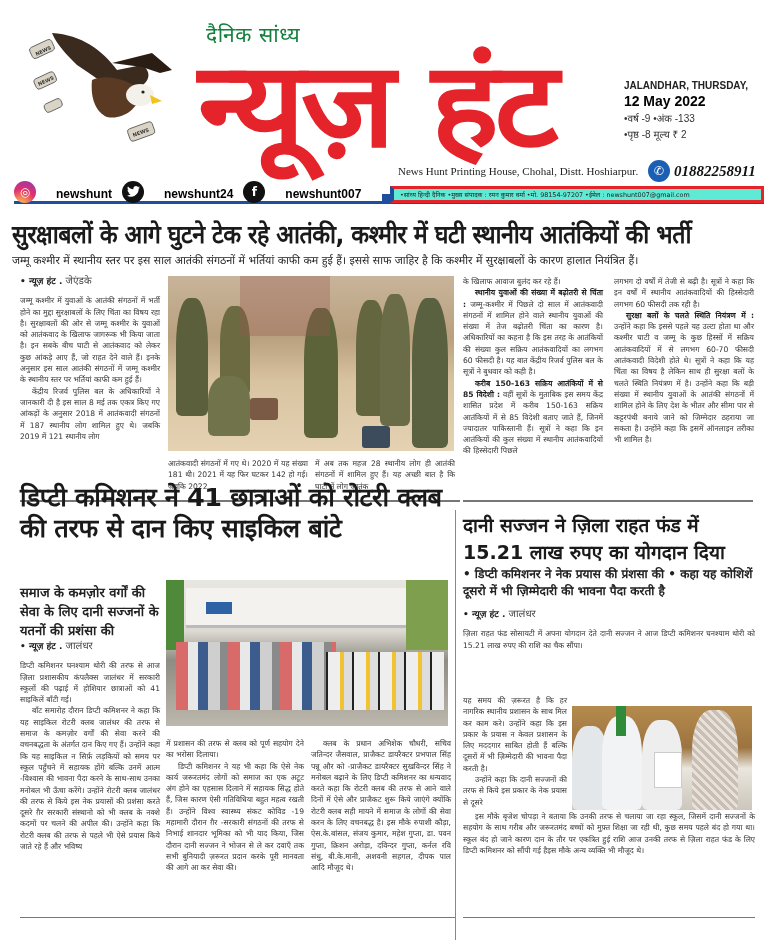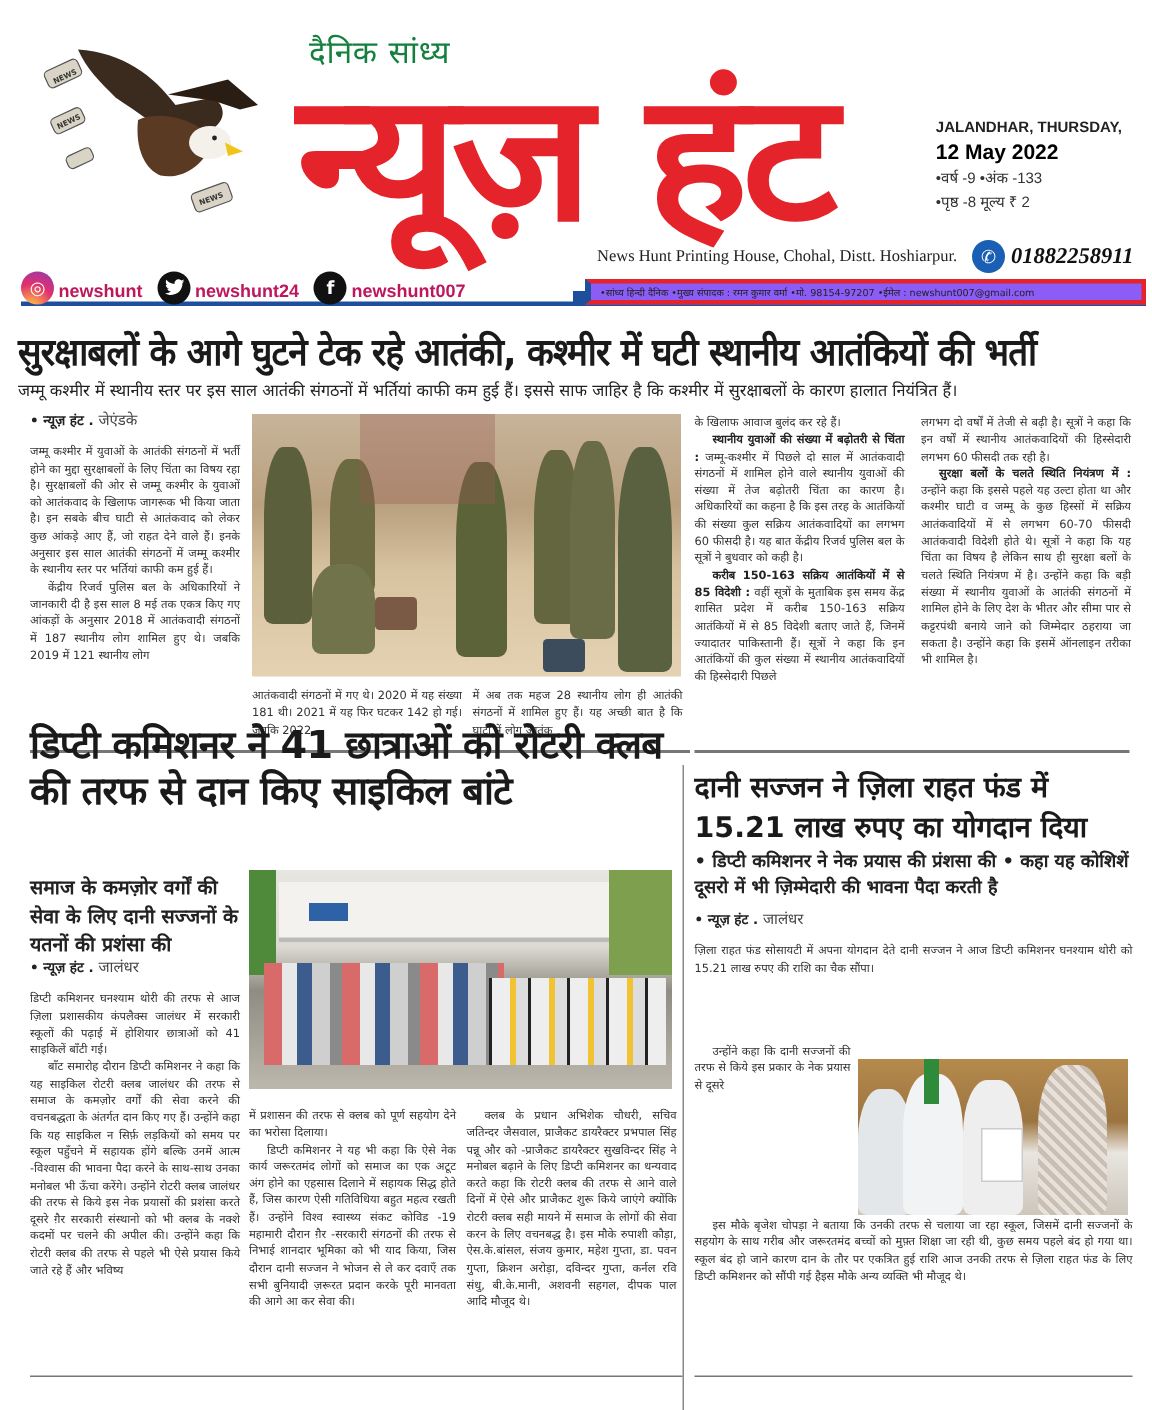--- a/index.html
+++ b/index.html
@@ -22,22 +22,22 @@
 
   
   .infobar { position: absolute; left: 14px; top: 186px; width: 750px; height: 20px; }
   .infobar .blue-band { position: absolute; left: 0; top: 8px; width: 750px; height: 10px; background: #1d4f9c; }
   .social { position: absolute; left: 0; top: 0; height: 18px; width: 368px; background: #fff; display: flex; align-items: center; border-bottom: 3px solid #1d4f9c; }
   .soc-item { display: flex; align-items: center; margin-right: 10px; }
   .soc-icon { width: 22px; height: 22px; border-radius: 50%; display: flex; align-items: center; justify-content: center; color: #fff; font-size: 12px; font-weight: bold; margin-top: -4px; }
   .soc-icon.ig { background: radial-gradient(circle at 30% 110%, #fdb34a 10%, #e1306c 55%, #8a3ab9 100%); }
   .soc-icon.tw { background: #111; }
   .soc-icon.fb { background: #111; }
-  .soc-handle { font-family: "Liberation Sans", sans-serif; font-size: 12px; font-weight: bold; color: #be185d; margin-left: 3px; }
-  .editor-strip { position: absolute; left: 376px; top: 0; width: 374px; height: 17px; background: #8b5cf6; border: 3px solid #e5232b; border-left: 4px solid #1d4f9c; display: flex; align-items: center; padding-left: 6px; font-size: 6.4px; color: #222; white-space: nowrap; overflow: hidden; }
+  .soc-handle { font-family: "Liberation Sans", sans-serif; font-size: 12px; font-weight: bold; color: #000000; margin-left: 20px; }
+  .editor-strip { position: absolute; left: 376px; top: 0; width: 374px; height: 17px; background: #5eead4; border: 3px solid #e5232b; border-left: 4px solid #1d4f9c; display: flex; align-items: center; padding-left: 6px; font-size: 6.4px; color: #222; white-space: nowrap; overflow: hidden; }
 
   
   .lead-headline { position: absolute; left: 12px; top: 216px; width: 750px; font-size: 25px; font-weight: bold; color: #1a1a1a; letter-spacing: -0.6px; white-space: nowrap; transform: scaleX(0.93); transform-origin: left; }
   .lead-deck { position: absolute; left: 12px; top: 252px; width: 750px; font-size: 11px; color: #222; white-space: nowrap; transform: scaleX(0.985); transform-origin: left; }
 
   .col { position: absolute; font-size: 7.6px; line-height: 11.3px; color: #333; text-align: justify; }
   .col p { text-indent: 12px; }
   .col p.noindent { text-indent: 0; }
   .byline { font-size: 9px; font-weight: bold; color: #222; margin-bottom: 8px; }
   .byline .place { font-weight: normal; color: #444; font-size: 10px; }
@@ -214,20 +214,21 @@
 
 <div class="col" style="left:463px; top:608px; width:292px;">
   <div class="byline">
     <span>• न्यूज़ हंट .</span>
     <span class="place">जालंधर</span>
   </div>
   <p class="noindent">ज़िला राहत फंड सोसायटी में अपना योगदान देते दानी सज्जन ने आज डिप्टी कमिशनर घनश्याम थोरी को 15.21 लाख रुपए की राशि का चैक सौंपा।</p>
 </div>
 
 <div class="col" style="left:463px; top:695px; width:104px;">
+  <p class="noindent">यह समय की ज़रूरत है कि हर नागरिक स्थानीय प्रशासन के साथ मिल कर काम करे। उन्होंने कहा कि इस प्रकार के प्रयास न केवल प्रशासन के लिए मददगार साबित होती हैं बल्कि दूसरों में भी ज़िम्मेदारी की भावना पैदा करती है।</p>
   <p>उन्होंने कहा कि दानी सज्जनों की तरफ से किये इस प्रकार के नेक प्रयास से दूसरे</p>
 </div>
 
 <div class="photo photo-donation">
   <div class="fig" style="left:0; top:20px; width:36px; height:84px; background:#e3e7ea;"></div>
   <div class="fig" style="left:30px; top:10px; width:40px; height:94px; background:#f2f3f4;"></div>
   <div class="fig" style="left:70px; top:14px; width:40px; height:90px; background:#eeeeee;"></div>
   <div style="position:absolute; left:82px; top:46px; width:28px; height:36px; background:#fff; border:1px solid #ccc;"></div>
   <div class="fig" style="left:120px; top:4px; width:46px; height:100px; background:repeating-linear-gradient(45deg,#c9bfb5 0 3px,#e7e1da 3px 6px);"></div>
   <div style="position:absolute; left:44px; top:0; width:10px; height:30px; background:#2f8a3a;"></div>

